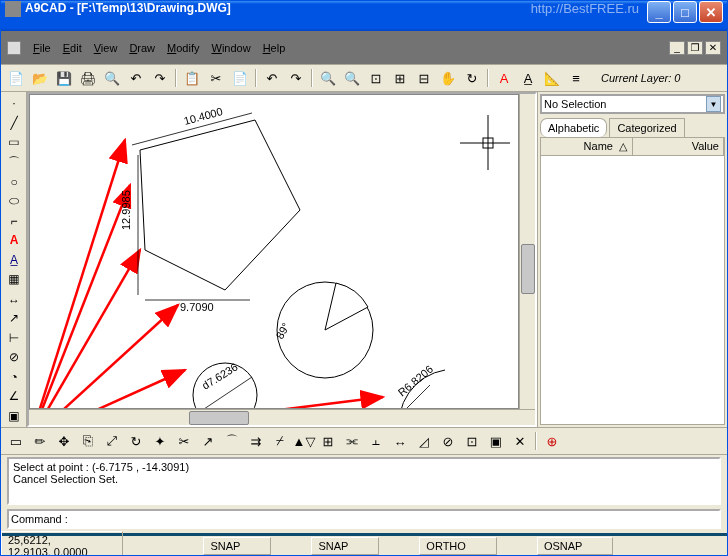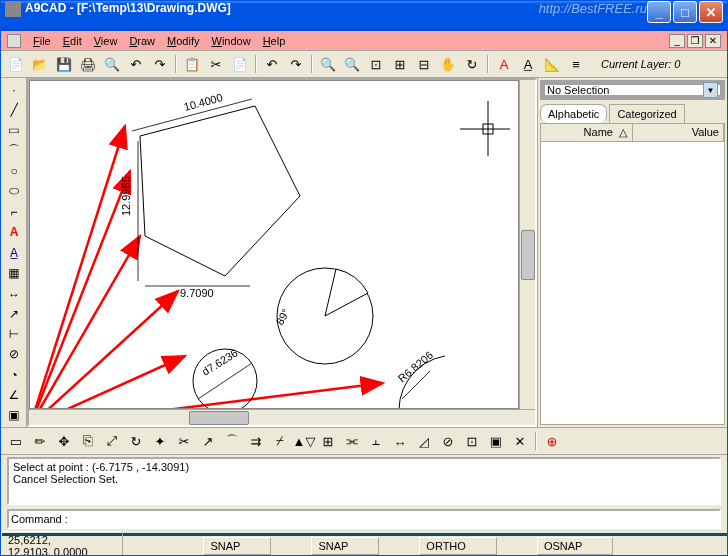--- a/index.html
+++ b/index.html
@@ -1,45 +1,45 @@
 <!DOCTYPE html>
 <html><head>
 <meta charset="utf-8">
 <style>
 * { box-sizing: border-box; margin: 0; padding: 0; font-family: Tahoma, sans-serif; font-size: 11px; }
 body { width: 728px; height: 556px; background: #ece9d8; display: flex; flex-direction: column; border: 1px solid #0054e3; }
 .titlebar { height: 30px; background: linear-gradient(to bottom, #3b8ff5, #0054e3 10%, #0054e3 90%, #0046c7); display: flex; align-items: flex-start; padding: 0 4px; color: white; }
 .titlebar-icon { width: 16px; height: 16px; background: #888; margin-right: 4px; }
 .titlebar-text { flex: 1; font-weight: bold; font-size: 12px; }
-.watermark { opacity: 0.55; font-style: italic; font-size: 13px; }
+.watermark { opacity: 0.55; font-size: 13px; margin-right: 8px; }
 .win-btns { display: flex; gap: 2px; }
 .win-btn { width: 24px; height: 22px; border: 1px solid #fff; border-radius: 3px; background: linear-gradient(#7eb1f2,#3a6ed5); display: flex; align-items: center; justify-content: center; color: white; font-weight: bold; font-size: 13px; }
 .win-btn.close { background: linear-gradient(#e88a6f,#c8472c); }
-.menubar { height: 20px; display: flex; align-items: center; padding: 2px 6px; background: #fca5a5; border-bottom: 1px solid #aca899; }
+.menubar { height: 34px; display: flex; align-items: center; padding: 2px 6px; background: #737373; border-bottom: 1px solid #aca899; }
 .doc-icon { width: 14px; height: 14px; background: #ddd; border: 1px solid #888; margin-right: 6px; }
 .menu-item { padding: 2px 6px; }
 .menu-item u { text-decoration: underline; }
 .mdi-btns { margin-left: auto; display: flex; gap: 2px; }
 .mdi-btn { width: 16px; height: 14px; border: 1px solid #888; background: #ece9d8; font-size: 10px; display:flex;align-items:center;justify-content:center; }
 .toolbar { display: flex; align-items: center; padding: 2px 4px; gap: 2px; border-bottom: 1px solid #aca899; background: #ece9d8; }
 .tb-btn { width: 22px; height: 22px; border: 1px solid transparent; display: flex; align-items: center; justify-content: center; font-size: 13px; }
 .tb-sep { width: 2px; height: 18px; border-left: 1px solid #aca899; border-right: 1px solid #fff; margin: 0 2px; }
 .layer-label { margin-left: 12px; font-style: italic; }
 .main-area { flex: 1; display: flex; overflow: hidden; }
 .left-toolbar { width: 26px; display: flex; flex-direction: column; padding: 2px; gap: 1px; background: #ece9d8; border-right: 1px solid #aca899; }
 .left-toolbar .tb-btn { width: 22px; height: 20px; font-size: 12px; }
 .canvas-wrap { flex: 1; display: flex; flex-direction: column; border: 2px inset #fff; background: white; position: relative; }
 .canvas { flex: 1; background: white; position: relative; overflow: hidden; border: 1px solid #888; }
 .hscroll { height: 16px; background: #ece9d8; border-top: 1px solid #aca899; position: relative; }
 .hscroll-thumb { position: absolute; left: 160px; width: 60px; top: 1px; height: 14px; background: #c8c8c8; border: 1px solid #888; border-radius: 2px; }
 .vscroll-col { width: 16px; display: flex; flex-direction: column; }
 .vscroll { flex: 1; background: #ece9d8; border-left: 1px solid #aca899; position: relative; }
 .vscroll-thumb { position: absolute; top: 150px; height: 50px; left: 1px; width: 14px; background: #c8c8c8; border: 1px solid #888; border-radius: 2px; }
 .right-panel { width: 190px; background: #ece9d8; border-left: 1px solid #aca899; display: flex; flex-direction: column; padding: 2px; }
-.combo { height: 20px; border: 5px solid #a3a3a3; background: white; display: flex; align-items: center; padding: 0 2px; }
+.combo { height: 20px; border: 2px solid #a3a3a3; background: white; display: flex; align-items: center; padding: 0 2px; }
 .combo span { flex: 1; }
 .combo-arrow { width: 15px; height: 16px; background: #cde; border: 1px solid #7f9db9; display:flex;align-items:center;justify-content:center; font-size:8px; }
 .prop-tabs { display: flex; margin-top: 4px; }
 .prop-tab { padding: 3px 7px; border: 1px solid #aca899; border-bottom: none; background: #ece9d8; margin-right: 2px; }
 .prop-tab.active { background: #fff; border-radius: 7px; }
 .prop-grid { flex: 1; border: 1px solid #aca899; background: white; display: flex; flex-direction: column; }
 .prop-hdr { display: flex; background: #ece9d8; border-bottom: 1px solid #aca899; }
 .prop-hdr-cell { flex: 1; padding: 2px 4px; border-right: 1px solid #aca899; font-size: 11px; text-align: right; }
 .bottom-toolbar { display: flex; align-items: center; padding: 2px 4px; gap: 2px; border-top: 1px solid #aca899; border-bottom: 1px solid #aca899; }
 .cmd-area { height: 48px; border: 2px inset #fff; background: white; margin: 2px 6px; padding: 2px 4px; overflow: hidden; }

